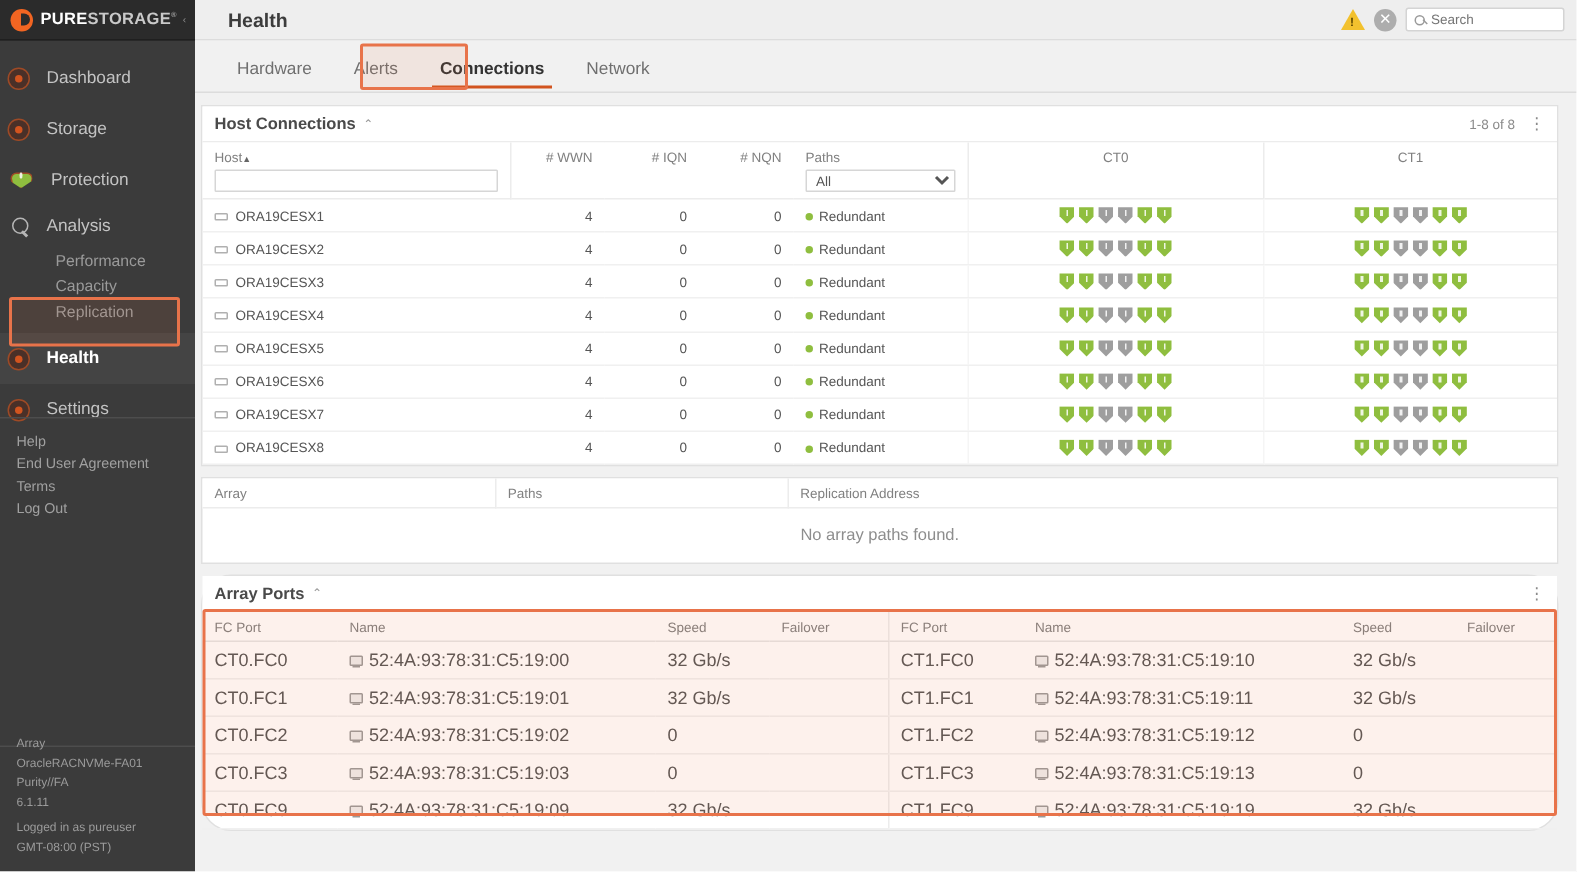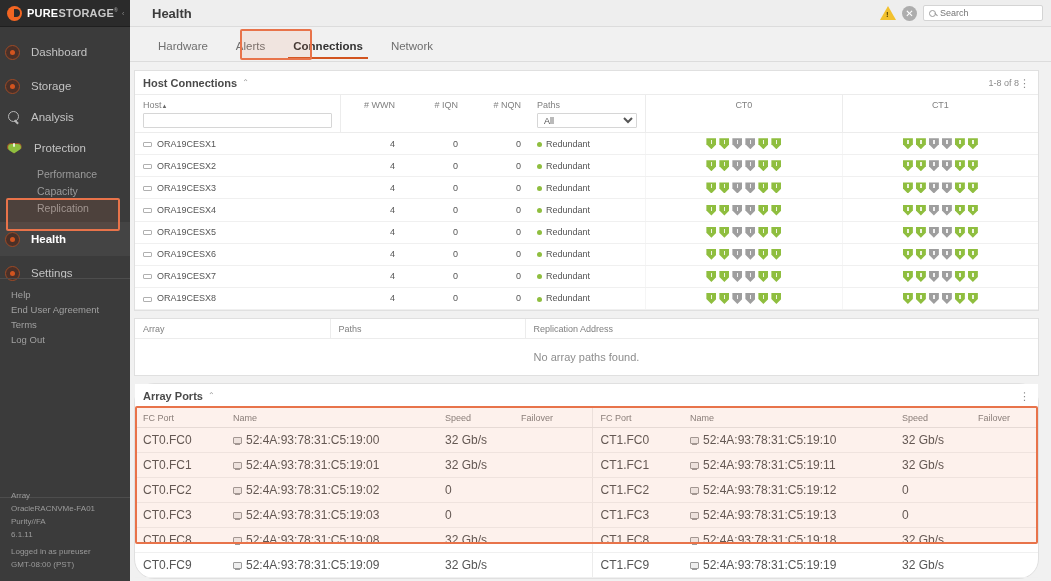--- a/index.html
+++ b/index.html
@@ -122,21 +122,21 @@
   .warn-ico span {
     position: absolute; left: -2px; top: 4px;
     font-size: 8px; color: #5a4500; font-weight: bold;
   }
   .close-ico {
     width: 15px; height: 15px; border-radius: 50%; background: #adadad;
     color: #fff; font-size: 10px; line-height: 15px; text-align: center;
     cursor: pointer;
   }
   .search-box {
-    width: 120px; height: 16px; background: #fff;
+    width: 106px; height: 16px; background: #fff;
     border: 1px solid #d4d4d4; border-radius: 2px;
     display: flex; align-items: center; padding: 0 5px;
   }
   .search-ico {
     width: 7px; height: 7px; border: 1.3px solid #9a9a9a;
     border-radius: 50%; position: relative; flex: 0 0 7px;
   }
   .search-ico::after {
     content: ""; position: absolute; width: 4px; height: 1.3px;
     background: #9a9a9a; right: -3px; bottom: 0; transform: rotate(45deg);
@@ -166,21 +166,21 @@
     background: #ffffff; border: 1px solid #e0e0e0;
     margin-bottom: 7px;
   }
   .panel-head {
     height: 24px; display: flex; align-items: center;
     padding: 0 8px; font-size: 11px; color: #444;
     border-bottom: 1px solid #ececec; background: #fff;
   }
   .panel-title { font-weight: bold; color: #4a4a4a; }
   .caret { margin-left: 5px; font-size: 8px; color: #9a9a9a; }
-  .panel-head-right { margin-left: auto; display: flex; align-items: center; gap: 0; }
+  .panel-head-right { margin-left: auto; display: flex; align-items: center; gap: 9px; }
   .count-text { font-size: 9px; color: #8a8a8a; }
   .kebab { font-size: 11px; color: #8a8a8a; letter-spacing: 0; cursor: pointer; line-height: 6px; }
 
   table { width: 100%; border-collapse: collapse; }
   th {
     font-size: 9px; font-weight: normal; color: #808080;
     text-align: left; padding: 5px 8px 4px 8px;
     border-bottom: 1px solid #ececec; vertical-align: top;
     background: #fff;
   }
@@ -262,27 +262,27 @@
 
     <div class="nav">
       <div class="nav-item">
         <span class="nav-ico"></span>
         <span class="nav-label">Dashboard</span>
       </div>
       <div class="nav-item">
         <span class="nav-ico"></span>
         <span class="nav-label">Storage</span>
       </div>
+      <div class="nav-item">
+        <span class="nav-ico shield"></span>
+        <span class="nav-label">Protection</span>
+      </div>
       <div class="nav-item" style="height:28px;">
         <span class="nav-ico search"></span>
         <span class="nav-label">Analysis</span>
-      </div>
-      <div class="nav-item">
-        <span class="nav-ico shield"></span>
-        <span class="nav-label">Protection</span>
       </div>
       <div class="sub-item">
         <span>Performance</span>
       </div>
       <div class="sub-item">
         <span>Capacity</span>
       </div>
       <div class="sub-item">
         <span>Replication</span>
       </div>
@@ -522,30 +522,20 @@
                 <td>CT0.FC3</td>
                 <td><span class="wwn-ico"></span>52:4A:93:78:31:C5:19:03</td>
                 <td>0</td>
                 <td></td>
                 <td class="ap-sep">CT1.FC3</td>
                 <td><span class="wwn-ico"></span>52:4A:93:78:31:C5:19:13</td>
                 <td>0</td>
                 <td></td>
               </tr>
               <tr>
-                <td>CT0.FC8</td>
-                <td><span class="wwn-ico"></span>52:4A:93:78:31:C5:19:08</td>
-                <td>32 Gb/s</td>
-                <td></td>
-                <td class="ap-sep">CT1.FC8</td>
-                <td><span class="wwn-ico"></span>52:4A:93:78:31:C5:19:18</td>
-                <td>32 Gb/s</td>
-                <td></td>
-              </tr>
-              <tr>
                 <td>CT0.FC9</td>
                 <td><span class="wwn-ico"></span>52:4A:93:78:31:C5:19:09</td>
                 <td>32 Gb/s</td>
                 <td></td>
                 <td class="ap-sep">CT1.FC9</td>
                 <td><span class="wwn-ico"></span>52:4A:93:78:31:C5:19:19</td>
                 <td>32 Gb/s</td>
                 <td></td>
               </tr>
             </tbody>

